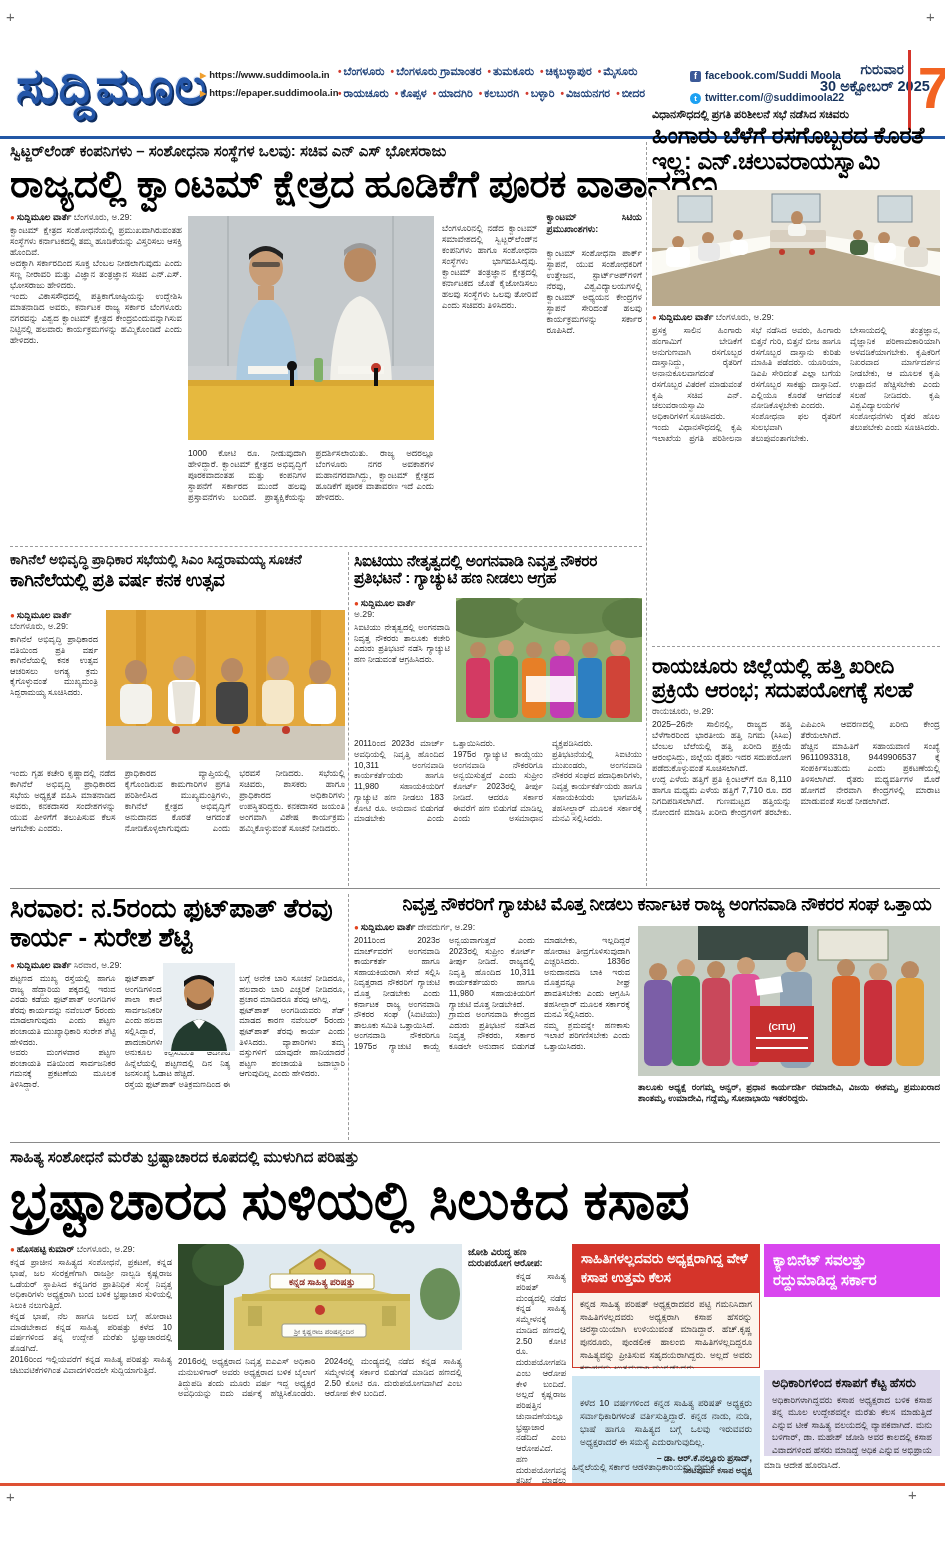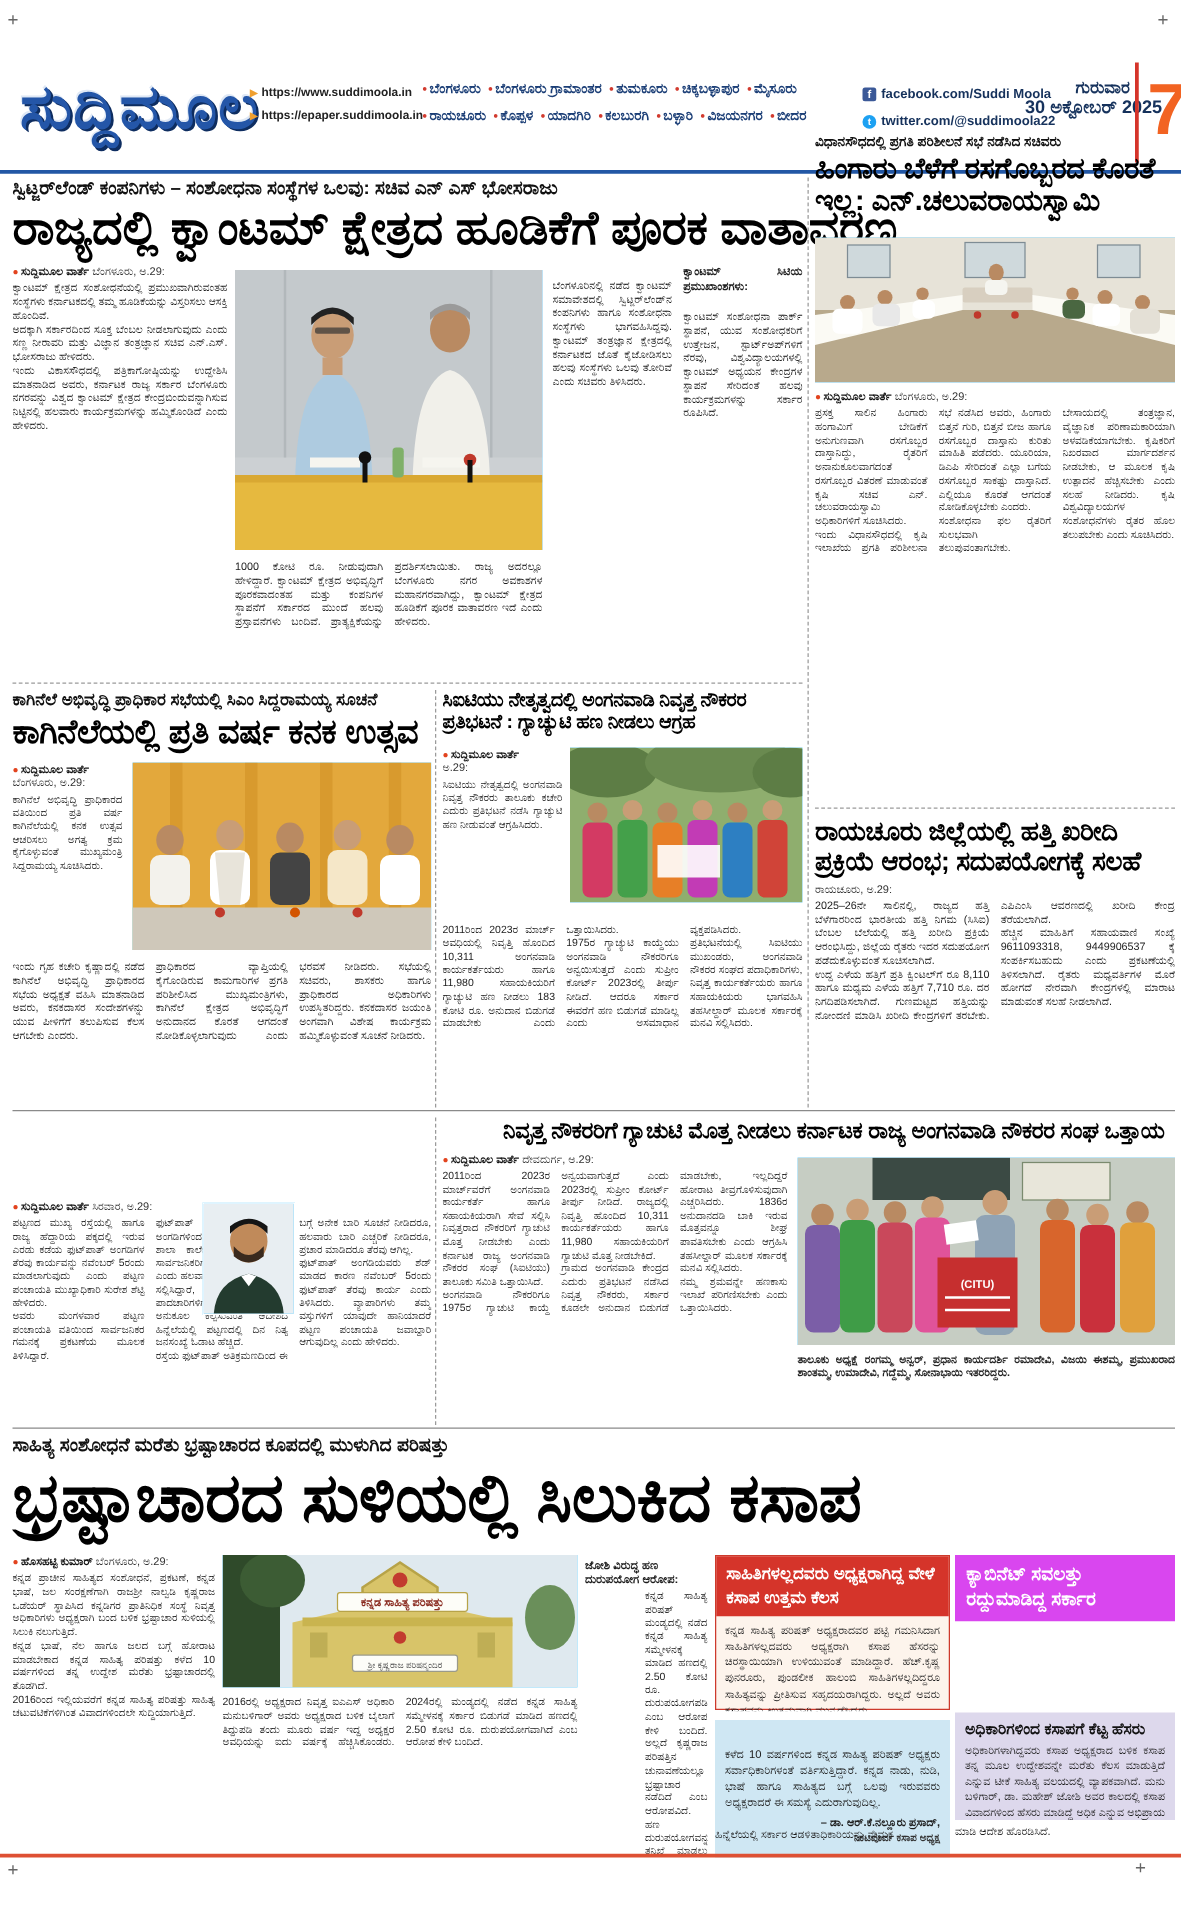--- a/index.html
+++ b/index.html
@@ -185,21 +185,21 @@
       <div class="body-text cols2" style="height:168px;">2025–26ನೇ ಸಾಲಿನಲ್ಲಿ, ರಾಜ್ಯದ ಹತ್ತಿ ಬೆಳೆಗಾರರಿಂದ ಭಾರತೀಯ ಹತ್ತಿ ನಿಗಮ (ಸಿಸಿಐ) ಬೆಂಬಲ ಬೆಲೆಯಲ್ಲಿ ಹತ್ತಿ ಖರೀದಿ ಪ್ರಕ್ರಿಯೆ ಆರಂಭಿಸಿದ್ದು, ಜಿಲ್ಲೆಯ ರೈತರು ಇದರ ಸದುಪಯೋಗ ಪಡೆದುಕೊಳ್ಳುವಂತೆ ಸೂಚಿಸಲಾಗಿದೆ.
 ಉದ್ದ ಎಳೆಯ ಹತ್ತಿಗೆ ಪ್ರತಿ ಕ್ವಿಂಟಲ್‌ಗೆ ರೂ 8,110 ಹಾಗೂ ಮಧ್ಯಮ ಎಳೆಯ ಹತ್ತಿಗೆ 7,710 ರೂ. ದರ ನಿಗದಿಪಡಿಸಲಾಗಿದೆ. ಗುಣಮಟ್ಟದ ಹತ್ತಿಯನ್ನು ನೋಂದಣಿ ಮಾಡಿಸಿ ಖರೀದಿ ಕೇಂದ್ರಗಳಿಗೆ ತರಬೇಕು. ಎಪಿಎಂಸಿ ಆವರಣದಲ್ಲಿ ಖರೀದಿ ಕೇಂದ್ರ ತೆರೆಯಲಾಗಿದೆ.
 ಹೆಚ್ಚಿನ ಮಾಹಿತಿಗೆ ಸಹಾಯವಾಣಿ ಸಂಖ್ಯೆ 9611093318, 9449906537 ಕ್ಕೆ ಸಂಪರ್ಕಿಸಬಹುದು ಎಂದು ಪ್ರಕಟಣೆಯಲ್ಲಿ ತಿಳಿಸಲಾಗಿದೆ. ರೈತರು ಮಧ್ಯವರ್ತಿಗಳ ಮೊರೆ ಹೋಗದೆ ನೇರವಾಗಿ ಕೇಂದ್ರಗಳಲ್ಲಿ ಮಾರಾಟ ಮಾಡುವಂತೆ ಸಲಹೆ ನೀಡಲಾಗಿದೆ.</div>
     </div>
   </div>
 
   <div class="abs divh" style="left:10px;top:546px;width:632px;"></div>
 
   <div class="abs" style="left:10px;top:552px;width:335px;">
     <div class="kicker" style="font-size:13.5px;">ಕಾಗಿನೆಲೆ ಅಭಿವೃದ್ಧಿ ಪ್ರಾಧಿಕಾರ ಸಭೆಯಲ್ಲಿ ಸಿಎಂ ಸಿದ್ದರಾಮಯ್ಯ ಸೂಚನೆ</div>
-    <div class="headline" style="font-size:27px;margin-top:2px;white-space:nowrap;">ಕಾಗಿನೆಲೆಯಲ್ಲಿ ಪ್ರತಿ ವರ್ಷ ಕನಕ ಉತ್ಸವ</div>
+    <div class="headline" style="font-size:18px;margin-top:2px;white-space:nowrap;">ಕಾಗಿನೆಲೆಯಲ್ಲಿ ಪ್ರತಿ ವರ್ಷ ಕನಕ ಉತ್ಸವ</div>
   </div>
   <div class="abs" style="left:10px;top:610px;width:335px;height:276px;">
     <div class="abs" style="left:0;top:0;width:88px;height:152px;">
       <div class="byline"><span class="bullet">●</span><span>ಸುದ್ದಿಮೂಲ ವಾರ್ತೆ</span><br><span class="dl">ಬೆಂಗಳೂರು, ಅ.29:</span></div>
       <div class="body-text" style="height:118px;font-size:8.3px;">ಕಾಗಿನೆಲೆ ಅಭಿವೃದ್ಧಿ ಪ್ರಾಧಿಕಾರದ ವತಿಯಿಂದ ಪ್ರತಿ ವರ್ಷ ಕಾಗಿನೆಲೆಯಲ್ಲಿ ಕನಕ ಉತ್ಸವ ಆಚರಿಸಲು ಅಗತ್ಯ ಕ್ರಮ ಕೈಗೊಳ್ಳುವಂತೆ ಮುಖ್ಯಮಂತ್ರಿ ಸಿದ್ದರಾಮಯ್ಯ ಸೂಚಿಸಿದರು.</div>
     </div>
     <div class="abs photo" style="left:96px;top:0;width:239px;height:150px;">
       <svg viewBox="0 0 239 150" preserveAspectRatio="none">
         <rect width="239" height="150" fill="#e3a83c"></rect>
         <rect x="0" y="0" width="239" height="150" fill="#e3a83c"></rect>
@@ -263,20 +263,23 @@
         <rect x="70" y="78" width="50" height="26" fill="#ffffff" opacity="0.9"></rect>
       </svg>
     </div>
     <div class="abs body-text cols3" style="left:0;top:140px;width:288px;height:146px;font-size:8.4px;">2011ರಿಂದ 2023ರ ಮಾರ್ಚ್ ಅವಧಿಯಲ್ಲಿ ನಿವೃತ್ತಿ ಹೊಂದಿದ 10,311 ಅಂಗನವಾಡಿ ಕಾರ್ಯಕರ್ತೆಯರು ಹಾಗೂ 11,980 ಸಹಾಯಕಿಯರಿಗೆ ಗ್ಯಾಚ್ಯುಟಿ ಹಣ ನೀಡಲು 183 ಕೋಟಿ ರೂ. ಅನುದಾನ ಬಿಡುಗಡೆ ಮಾಡಬೇಕು ಎಂದು ಒತ್ತಾಯಿಸಿದರು.
 1975ರ ಗ್ಯಾಚ್ಯುಟಿ ಕಾಯ್ದೆಯು ಅಂಗನವಾಡಿ ನೌಕರರಿಗೂ ಅನ್ವಯಿಸುತ್ತದೆ ಎಂದು ಸುಪ್ರೀಂ ಕೋರ್ಟ್ 2023ರಲ್ಲಿ ತೀರ್ಪು ನೀಡಿದೆ. ಆದರೂ ಸರ್ಕಾರ ಈವರೆಗೆ ಹಣ ಬಿಡುಗಡೆ ಮಾಡಿಲ್ಲ ಎಂದು ಅಸಮಾಧಾನ ವ್ಯಕ್ತಪಡಿಸಿದರು.
 ಪ್ರತಿಭಟನೆಯಲ್ಲಿ ಸಿಐಟಿಯು ಮುಖಂಡರು, ಅಂಗನವಾಡಿ ನೌಕರರ ಸಂಘದ ಪದಾಧಿಕಾರಿಗಳು, ನಿವೃತ್ತ ಕಾರ್ಯಕರ್ತೆಯರು ಹಾಗೂ ಸಹಾಯಕಿಯರು ಭಾಗವಹಿಸಿ ತಹಸೀಲ್ದಾರ್ ಮೂಲಕ ಸರ್ಕಾರಕ್ಕೆ ಮನವಿ ಸಲ್ಲಿಸಿದರು.</div>
   </div>
 
   <div class="abs divhs" style="left:10px;top:888px;width:930px;"></div>
 
+  <div class="abs" style="left:10px;top:894px;width:335px;">
+    <div class="headline" style="font-size:26px;">ಸಿರವಾರ: ನ.5ರಂದು ಫುಟ್‌ಪಾತ್ ತೆರವು ಕಾರ್ಯ - ಸುರೇಶ ಶೆಟ್ಟಿ</div>
+  </div>
   <div class="abs" style="left:10px;top:960px;width:335px;height:180px;">
     <div class="byline"><span class="bullet">●</span><span>ಸುದ್ದಿಮೂಲ ವಾರ್ತೆ</span> <span class="dl">ಸಿರವಾರ, ಅ.29:</span></div>
     <div class="body-text cols3" style="height:166px;font-size:8.3px;">ಪಟ್ಟಣದ ಮುಖ್ಯ ರಸ್ತೆಯಲ್ಲಿ ಹಾಗೂ ರಾಜ್ಯ ಹೆದ್ದಾರಿಯ ಪಕ್ಕದಲ್ಲಿ ಇರುವ ಎರಡು ಕಡೆಯ ಫುಟ್‌ಪಾತ್ ಅಂಗಡಿಗಳ ತೆರವು ಕಾರ್ಯವನ್ನು ನವೆಂಬರ್ 5ರಂದು ಮಾಡಲಾಗುವುದು ಎಂದು ಪಟ್ಟಣ ಪಂಚಾಯತಿ ಮುಖ್ಯಾಧಿಕಾರಿ ಸುರೇಶ ಶೆಟ್ಟಿ ಹೇಳಿದರು.
 ಅವರು ಮಂಗಳವಾರ ಪಟ್ಟಣ ಪಂಚಾಯತಿ ವತಿಯಿಂದ ಸಾರ್ವಜನಿಕರ ಗಮನಕ್ಕೆ ಪ್ರಕಟಣೆಯ ಮೂಲಕ ತಿಳಿಸಿದ್ದಾರೆ.
 ಫುಟ್‌ಪಾತ್ ಮೇಲೆ ಅಕ್ರಮವಾಗಿ ಅಂಗಡಿಗಳಿಂದ ಪಾದಚಾರಿಗಳಿಗೆ ಹಾಗೂ ಶಾಲಾ ಕಾಲೇಜುಗಳ ವಿದ್ಯಾರ್ಥಿಗಳಿಗೆ, ಸಾರ್ವಜನಿಕರಿಗೆ ತೊಂದರೆಯಾಗಿದೆ ಎಂದು ಹಲವಾರು ಸಂಘಟನೆಗಳು ಮನವಿ ಸಲ್ಲಿಸಿದ್ದಾರೆ, ಕೋರ್ಟ್ ಆದೇಶದಂತೆ ಪಾದಚಾರಿಗಳಿಗೆ ಸುಗಮವಾಗಿ ಓಡಾಡಲು ಅನುಕೂಲ ಕಲ್ಪಿಸುವಂತೆ ಆದೇಶದ ಹಿನ್ನೆಲೆಯಲ್ಲಿ ಪಟ್ಟಣದಲ್ಲಿ ದಿನ ನಿತ್ಯ ಜನಸಂಖ್ಯೆ ಓಡಾಟ ಹೆಚ್ಚಿದೆ.
 ರಸ್ತೆಯ ಫುಟ್‌ಪಾತ್ ಅತಿಕ್ರಮಣದಿಂದ ಈ ಬಗ್ಗೆ ಅನೇಕ ಬಾರಿ ಸೂಚನೆ ನೀಡಿದರೂ, ಹಲವಾರು ಬಾರಿ ಎಚ್ಚರಿಕೆ ನೀಡಿದರೂ, ಪ್ರಚಾರ ಮಾಡಿದರೂ ತೆರವು ಆಗಿಲ್ಲ.
 ಫುಟ್‌ಪಾತ್ ಅಂಗಡಿಯವರು ಶೆಡ್ ಮಾಡದ ಕಾರಣ ನವೆಂಬರ್ 5ರಂದು ಫುಟ್‌ಪಾತ್ ತೆರವು ಕಾರ್ಯ ಎಂದು ತಿಳಿಸಿದರು. ವ್ಯಾಪಾರಿಗಳು ತಮ್ಮ ವಸ್ತುಗಳಿಗೆ ಯಾವುದೇ ಹಾನಿಯಾದರೆ ಪಟ್ಟಣ ಪಂಚಾಯತಿ ಜವಾಬ್ದಾರಿ ಆಗುವುದಿಲ್ಲ ಎಂದು ಹೇಳಿದರು.</div>
     <div class="abs photo" style="left:152px;top:2px;width:72px;height:88px;border:1px solid #fff;">
       <svg viewBox="0 0 72 88" preserveAspectRatio="none">
         <rect width="72" height="88" fill="#e8eef2"></rect>

